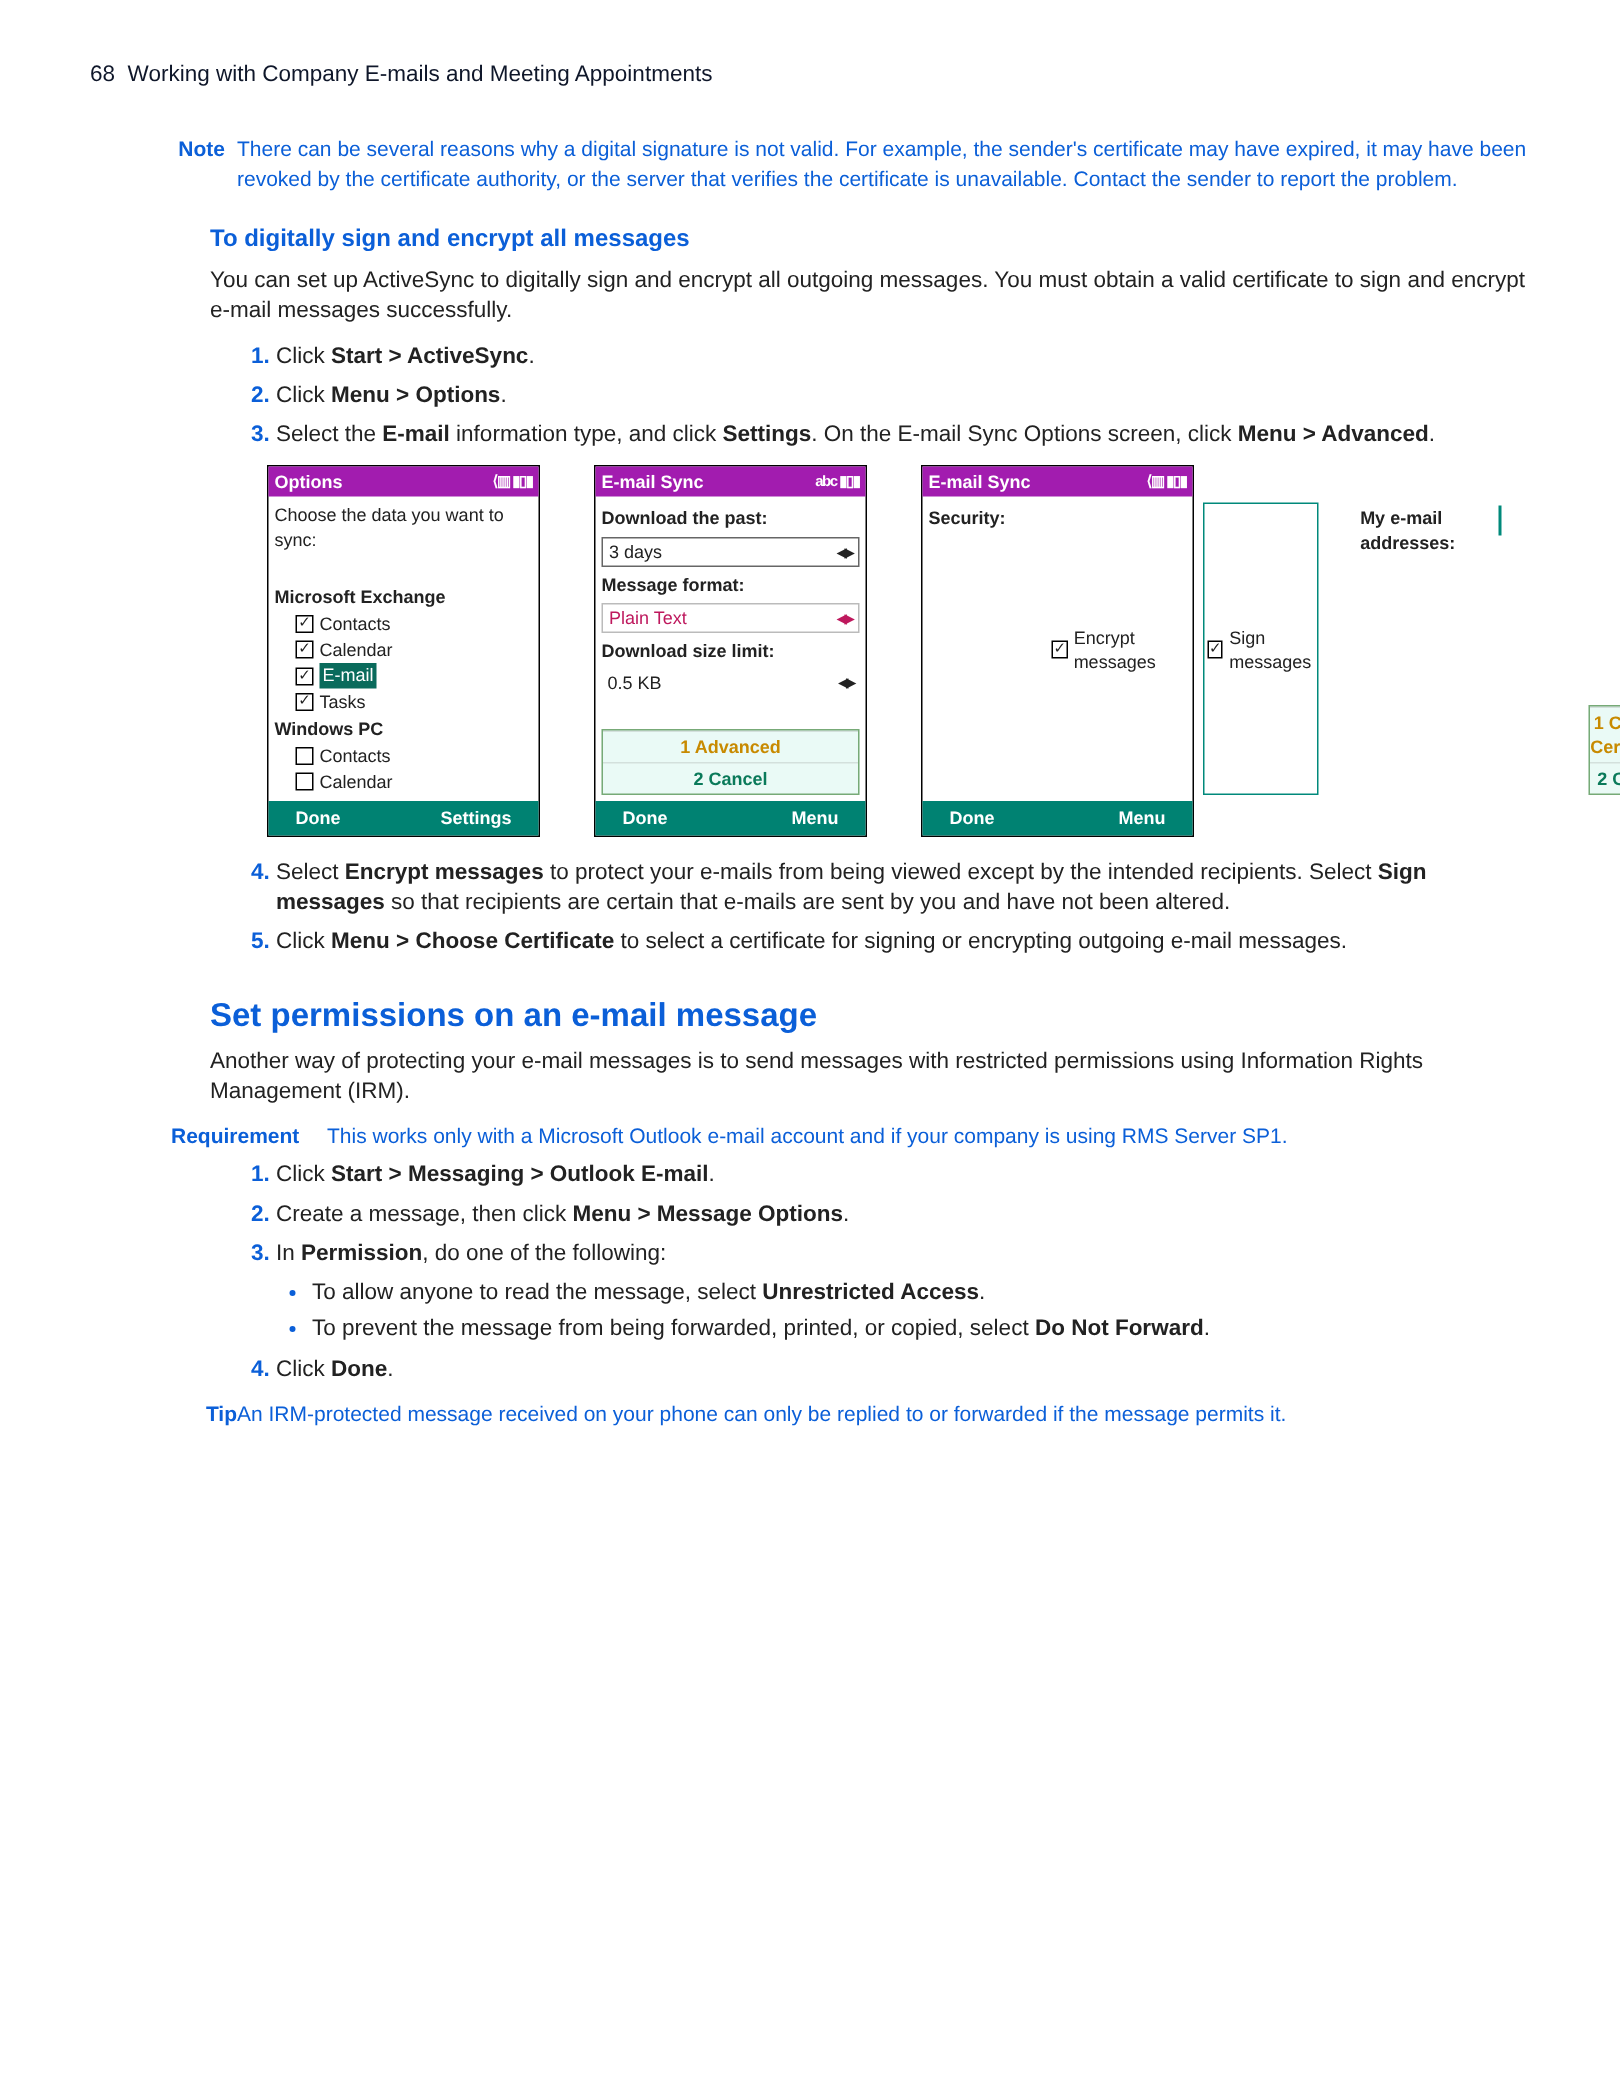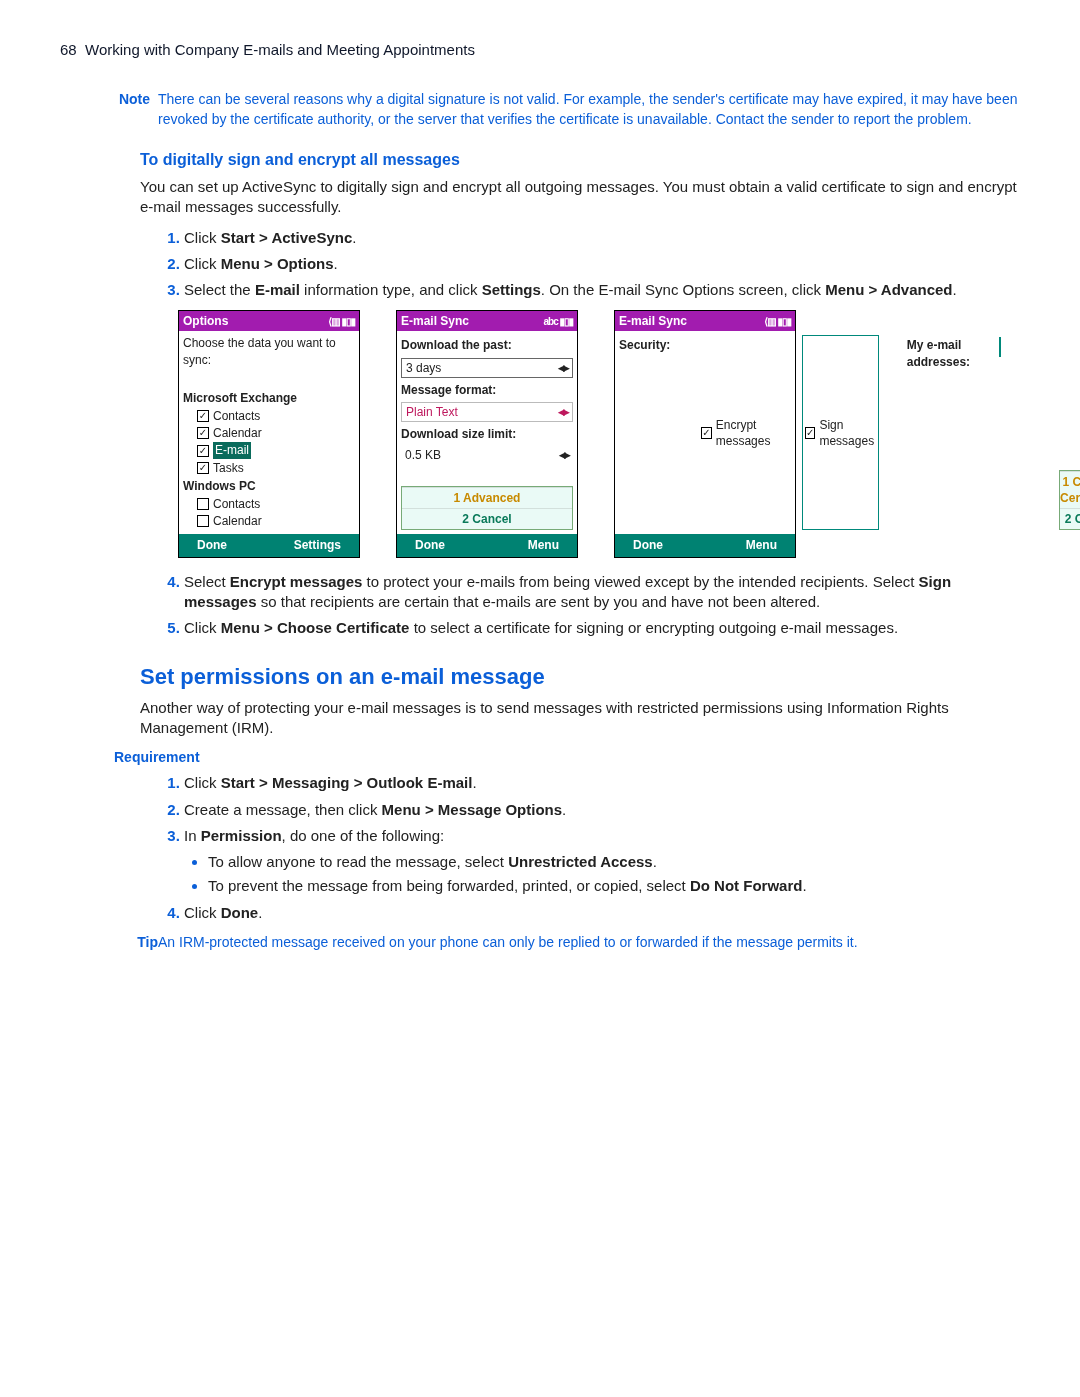--- a/index.html
+++ b/index.html
@@ -278,20 +278,21 @@
 <ol class="olist" start="4">
   <li><span>Select </span><strong>Encrypt messages</strong><span> to protect your e-mails from being viewed except by the intended recipients. Select </span><strong>Sign messages</strong><span> so that recipients are certain that e-mails are sent by you and have not been altered.</span></li>
   <li><span>Click </span><strong>Menu &gt; Choose Certificate</strong><span> to select a certificate for signing or encrypting outgoing e-mail messages.</span></li>
 </ol>
 
 <div class="section-h2">Set permissions on an e-mail message</div>
 <div class="body-para">Another way of protecting your e-mail messages is to send messages with restricted permissions using Information Rights Management (IRM).</div>
 
 <div class="req-block">
   <div class="req-label">Requirement</div>
+  <div class="req-body">This works only with a Microsoft Outlook e-mail account and if your company is using RMS Server SP1.</div>
 </div>
 
 <ol class="olist">
   <li><span>Click </span><strong>Start &gt; Messaging &gt; Outlook E-mail</strong><span>.</span></li>
   <li><span>Create a message, then click </span><strong>Menu &gt; Message Options</strong><span>.</span></li>
   <li><span>In </span><strong>Permission</strong><span>, do one of the following:</span>
     <ul class="bullets">
       <li><span>To allow anyone to read the message, select </span><strong>Unrestricted Access</strong><span>.</span></li>
       <li><span>To prevent the message from being forwarded, printed, or copied, select </span><strong>Do Not Forward</strong><span>.</span></li>
     </ul>

